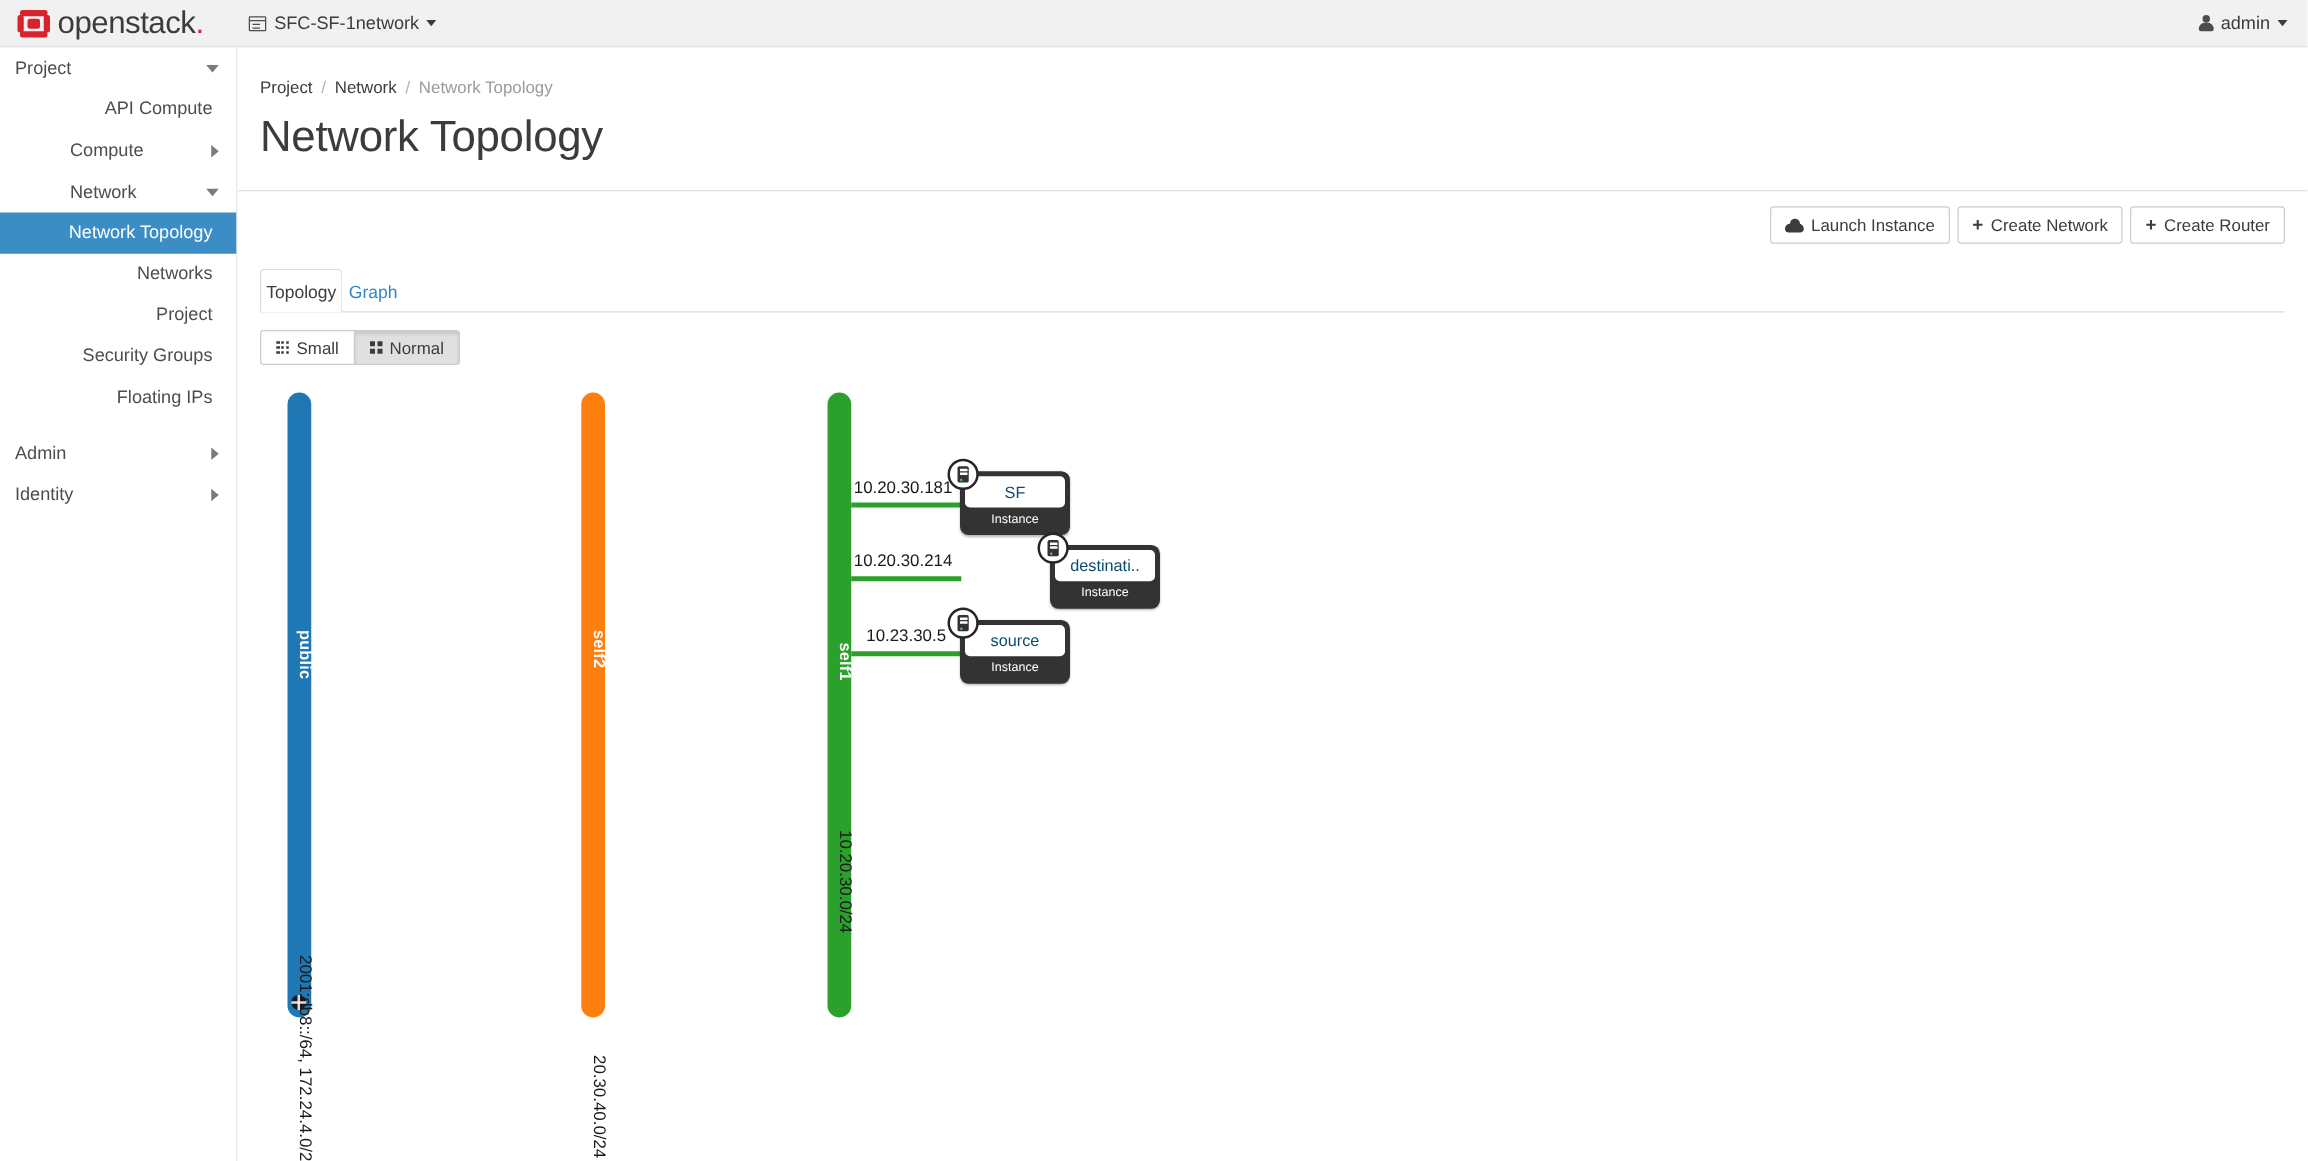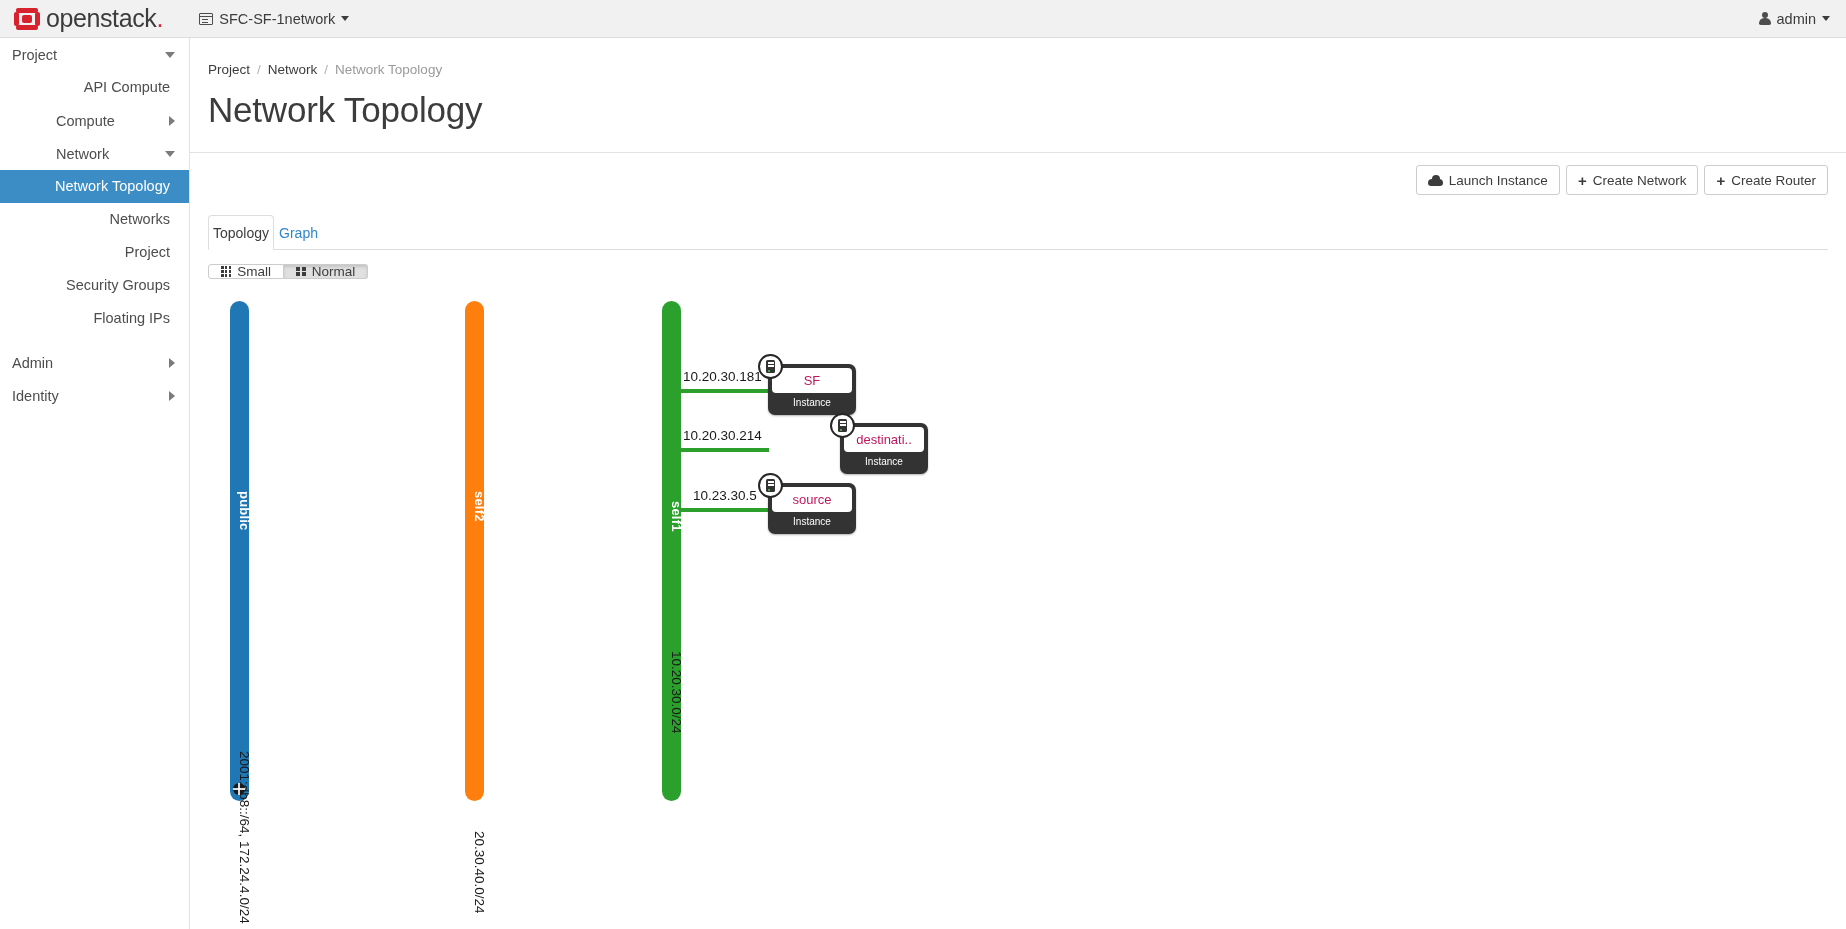--- a/index.html
+++ b/index.html
@@ -208,21 +208,21 @@
   .tab.inactive { color: #2f87c8; }
 
   
   .size-toggle {
     margin: 14px 0 0 18px;
     display: inline-flex;
     border-radius: 3px;
   }
   .tgl {
     display: inline-flex; align-items: center; gap: 6px;
-    height: 15px; padding: 0 12px;
+    height: 28px; padding: 0 12px;
     border: 1px solid #cccccc;
     background: #ffffff;
     font-size: 13.5px; color: #3c3c3c;
     cursor: pointer;
   }
   .tgl:first-child { border-radius: 3px 0 0 3px; }
   .tgl:last-child { border-radius: 0 3px 3px 0; border-left: none; }
   .tgl.pressed {
     background: #e0e0e0;
     box-shadow: inset 0 2px 3px rgba(0,0,0,0.12);
@@ -296,21 +296,21 @@
     background: #333333;
     border-radius: 7px;
     padding: 4px 4px 3px 4px;
     box-shadow: 0 1px 2px rgba(0,0,0,.3);
   }
   .inst-name {
     background: #ffffff;
     border-radius: 4px;
     height: 25px; line-height: 25px;
     text-align: center;
-    font-size: 13px; color: #be185d;
+    font-size: 13px; color: #0c4a6e;
     overflow: hidden; white-space: nowrap;
   }
   .inst-type {
     height: 19px; line-height: 19px;
     text-align: center;
     font-size: 10px; color: #ffffff;
   }
   .inst-badge {
     position: absolute;
     left: -10px; top: -10px;

